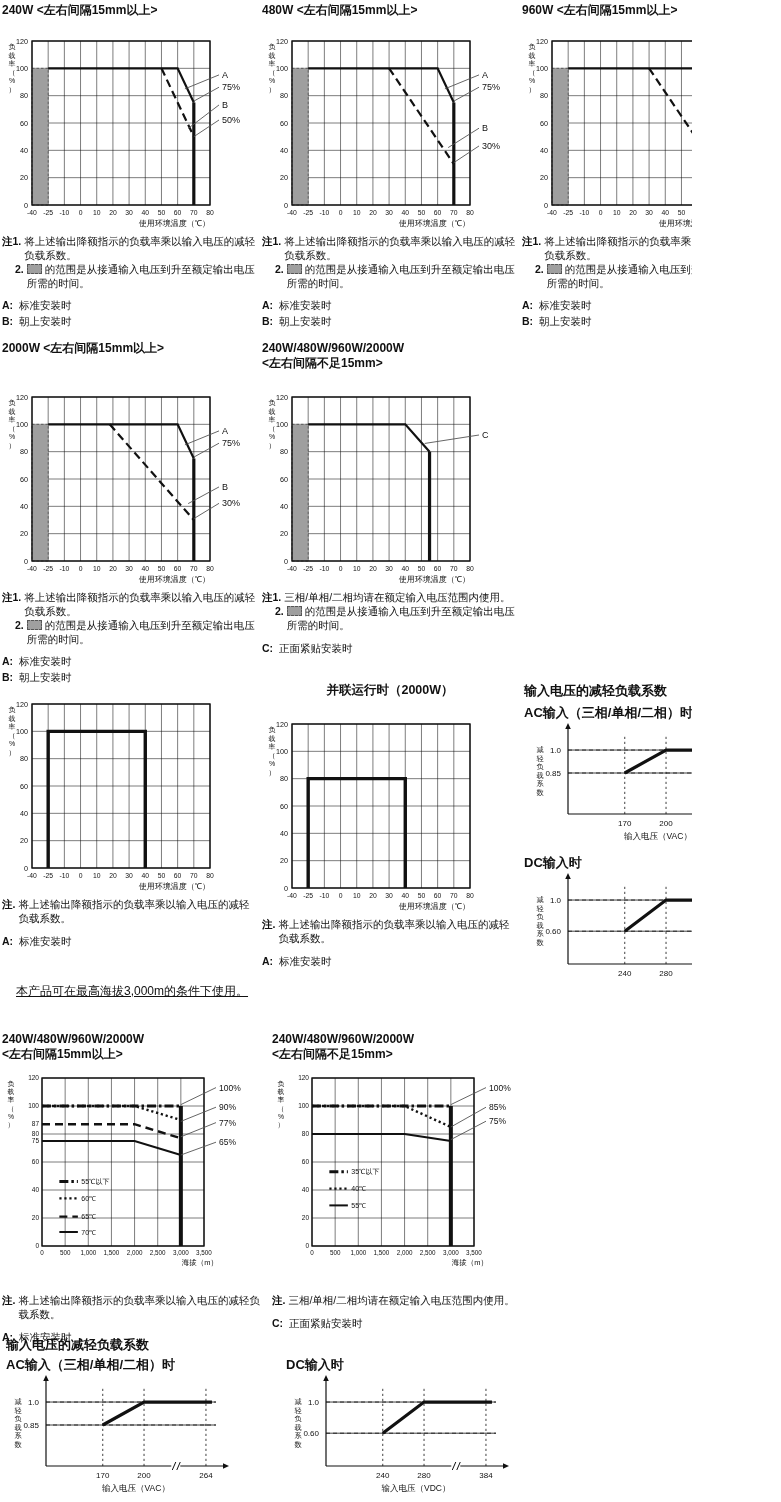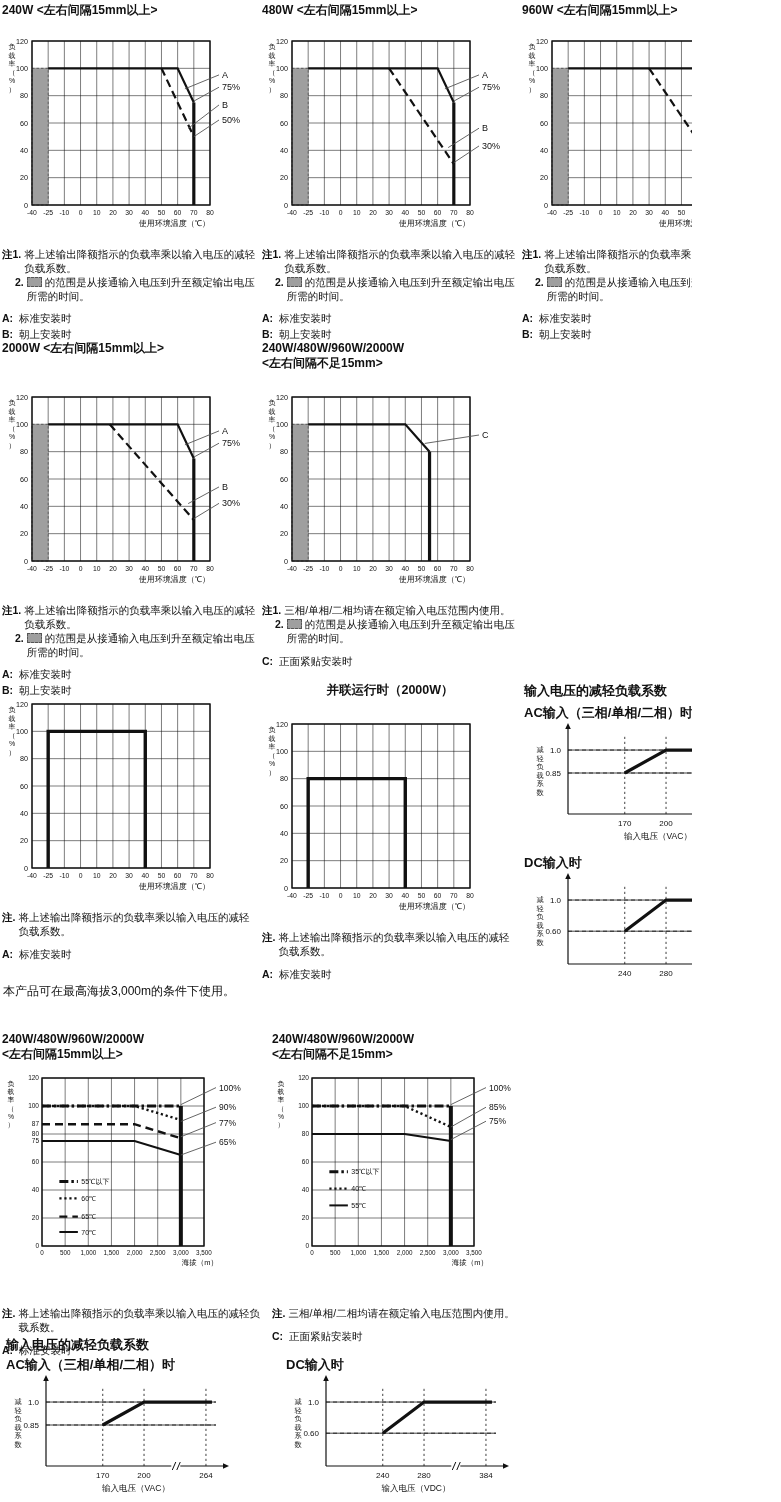--- a/index.html
+++ b/index.html
@@ -4,21 +4,21 @@
 <style>
   html,body{margin:0;padding:0;background:#fff;}
   .page{position:relative;width:692px;height:1502px;background:#fff;
         font-family:"Liberation Sans",sans-serif;color:#111;overflow:hidden;}
   .blk{position:absolute;}
   .ctitle{font-size:12px;font-weight:bold;white-space:nowrap;}
   .ctitle2{font-size:12px;font-weight:bold;line-height:1.25;}
   .h-bold{font-size:13px;font-weight:bold;}
   .subh{font-size:13px;font-weight:bold;}
   .chart-canvas{display:block;}
-  .note{font-size:10.5px;line-height:1.32;margin-top:13px;}
+  .note{font-size:10.5px;line-height:1.32;margin-top:0;}
   .nrow{display:flex;}
   .nrow .nlab{font-weight:bold;flex:0 0 auto;margin-right:3px;white-space:nowrap;}
   .nrow.n2{margin-left:13px;}
   .ntxt{flex:1 1 auto;}
   .swatch{display:inline-block;width:13px;height:8px;background:#9f9f9f;
           border:1px dashed #555;vertical-align:-1px;margin-right:3px;}
   .krow{display:flex;margin-top:2px;font-size:10.5px;}
   .krow .klab{font-weight:bold;margin-right:6px;}
   .krow.first{margin-top:9px;}
   .alt-note{font-size:12px;line-height:1.9;}
@@ -613,21 +613,21 @@
           <text x="134" y="117" font-size="8.5" text-anchor="middle" fill="#111">输入电压（VDC）</text>
           <text x="16" y="30" font-size="7.2" text-anchor="middle" fill="#111">减</text>
           <text x="16" y="38.5" font-size="7.2" text-anchor="middle" fill="#111">轻</text>
           <text x="16" y="47" font-size="7.2" text-anchor="middle" fill="#111">负</text>
           <text x="16" y="55.5" font-size="7.2" text-anchor="middle" fill="#111">载</text>
           <text x="16" y="64" font-size="7.2" text-anchor="middle" fill="#111">系</text>
           <text x="16" y="72.5" font-size="7.2" text-anchor="middle" fill="#111">数</text>
         </svg></div>
   </div>
 
-  <div class="blk alt-note" style="left:3px;top:980px;width:520px;">
+  <div class="blk alt-note" style="left:16px;top:980px;width:520px;text-decoration:underline;">
     <div>本产品可在最高海拔3,000m的条件下使用。</div>
   </div>
 
   <div class="blk" style="left:2px;top:1032px;width:266px;">
     <div class="ctitle2" style="height:32px;">
       <div>240W/480W/960W/2000W</div>
       <div>&lt;左右间隔15mm以上&gt;</div>
     </div>
     <div class="chart-canvas"><svg viewBox="0 0 268 226" width="268" height="226" font-family="&quot;Liberation Sans&quot;,sans-serif">
           <line x1="40" y1="14" x2="40" y2="182" stroke="#111" stroke-width="0.55"></line>

